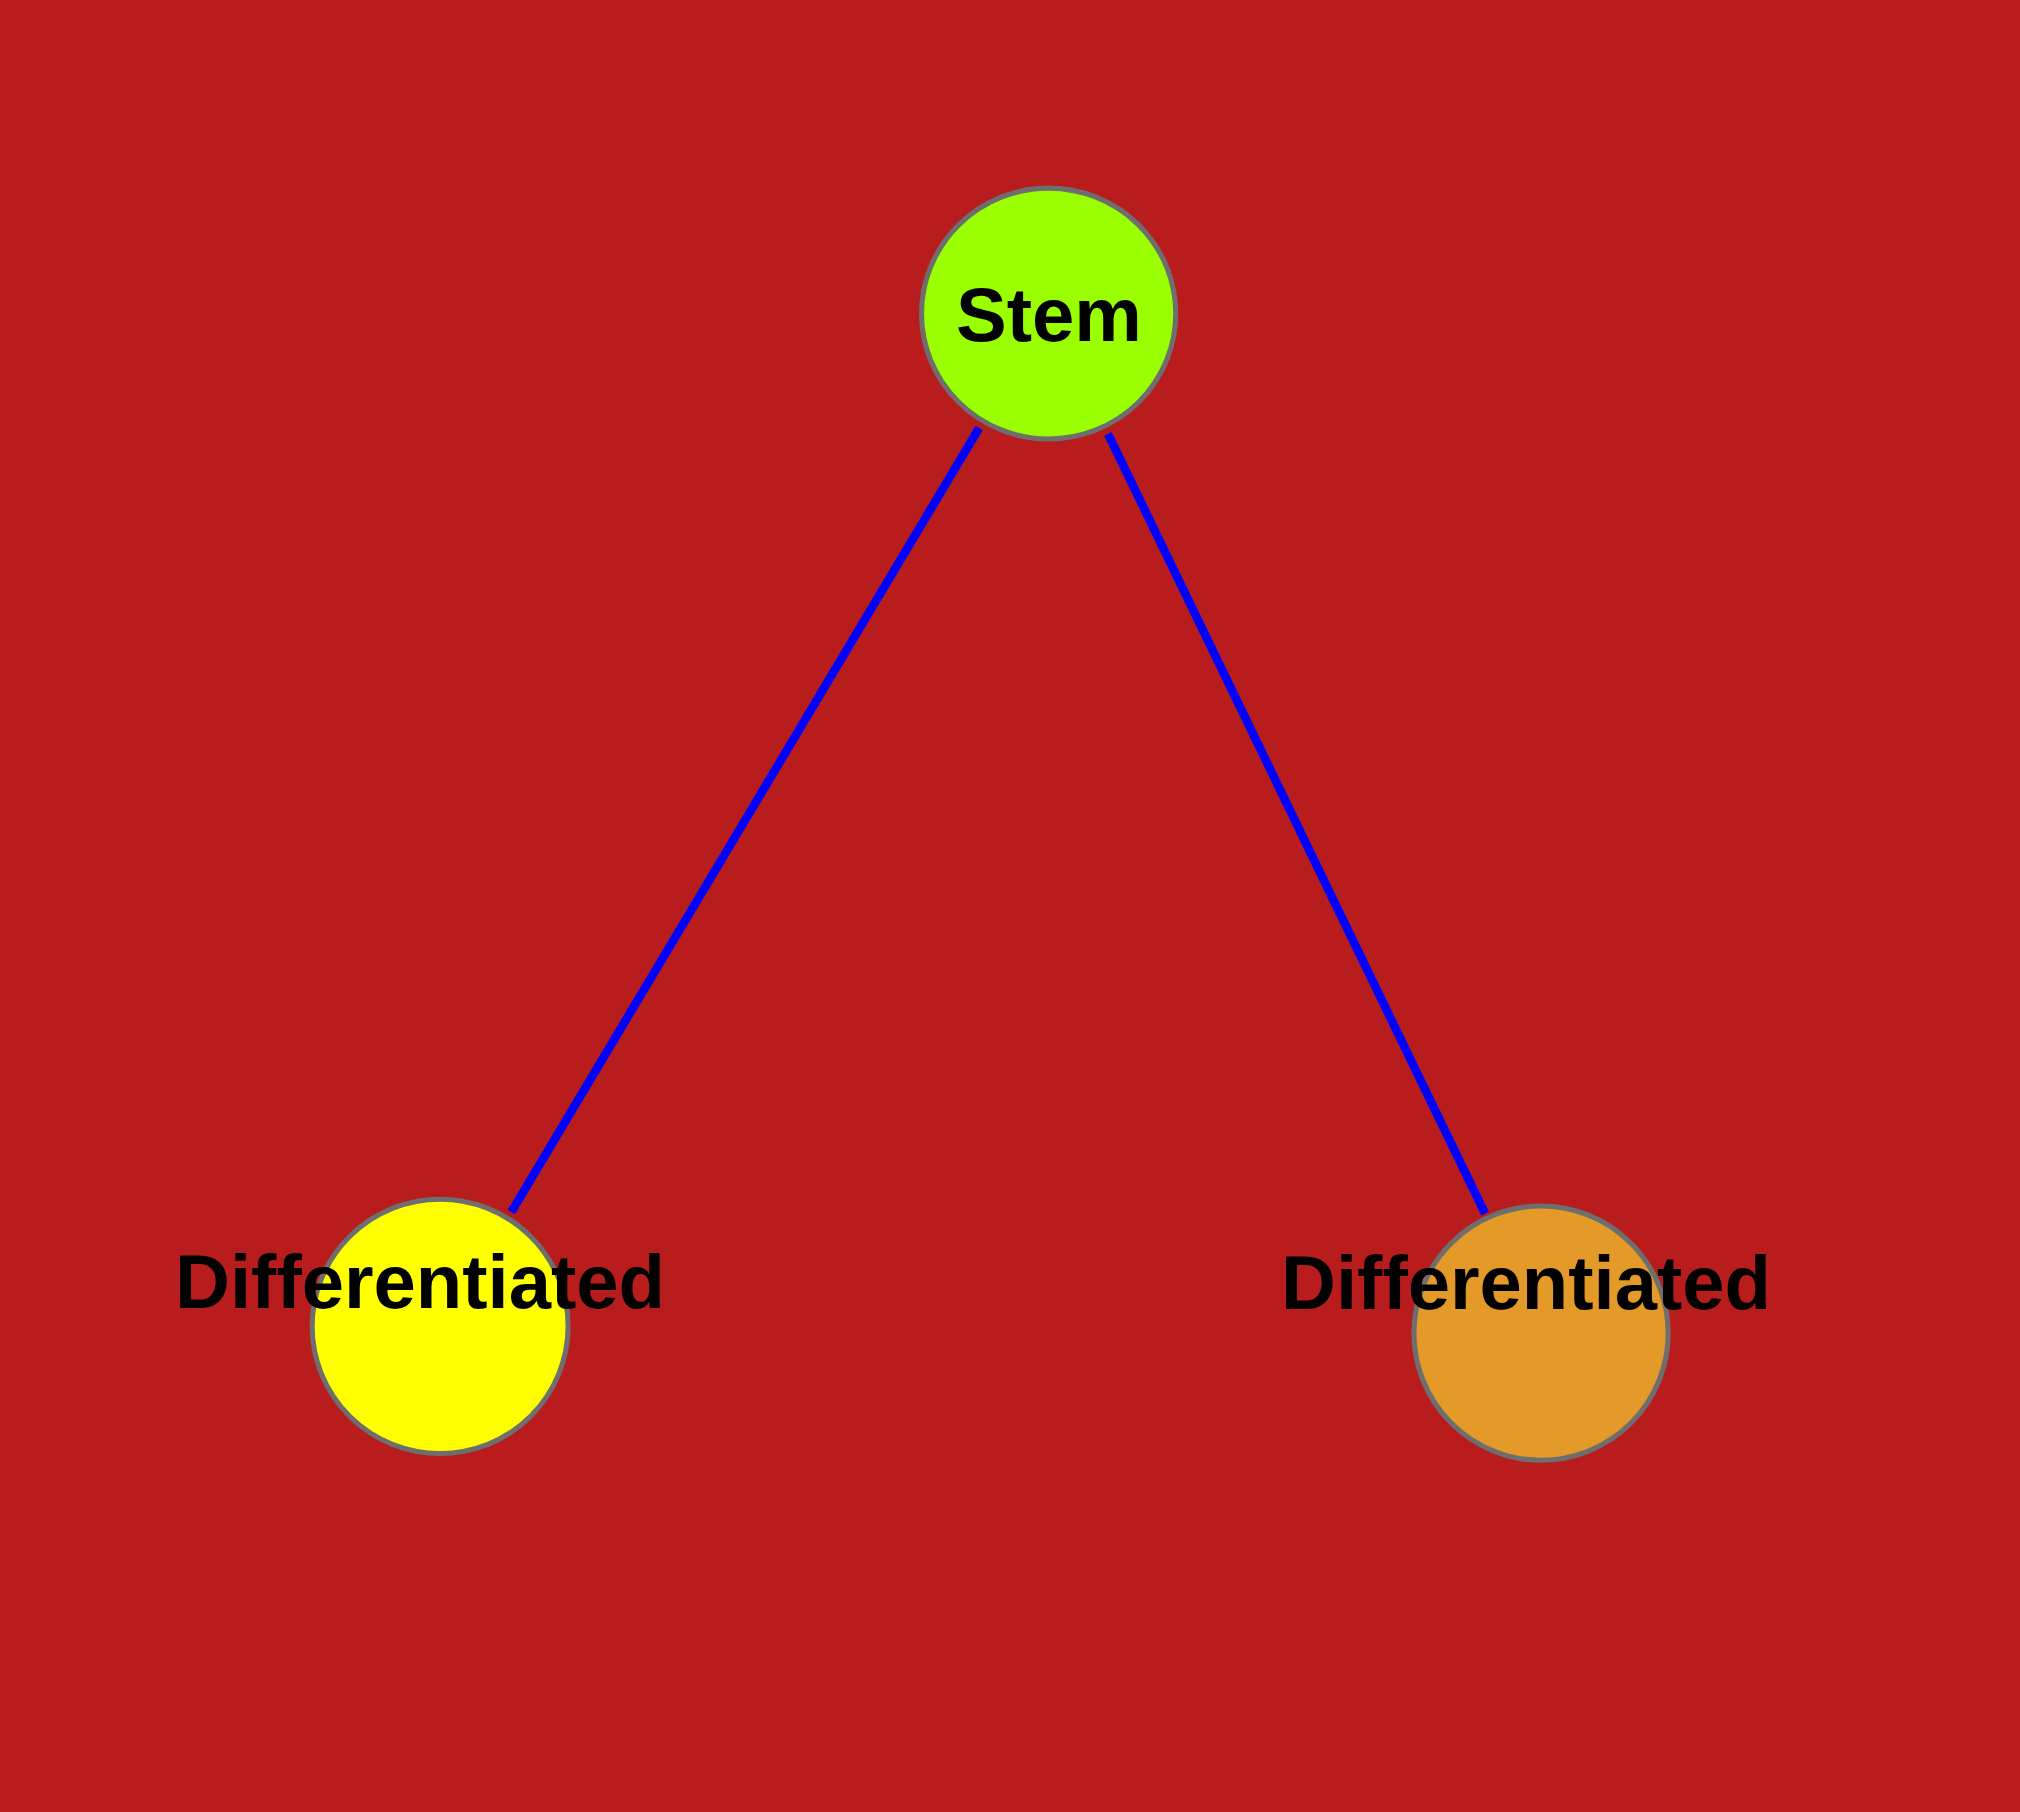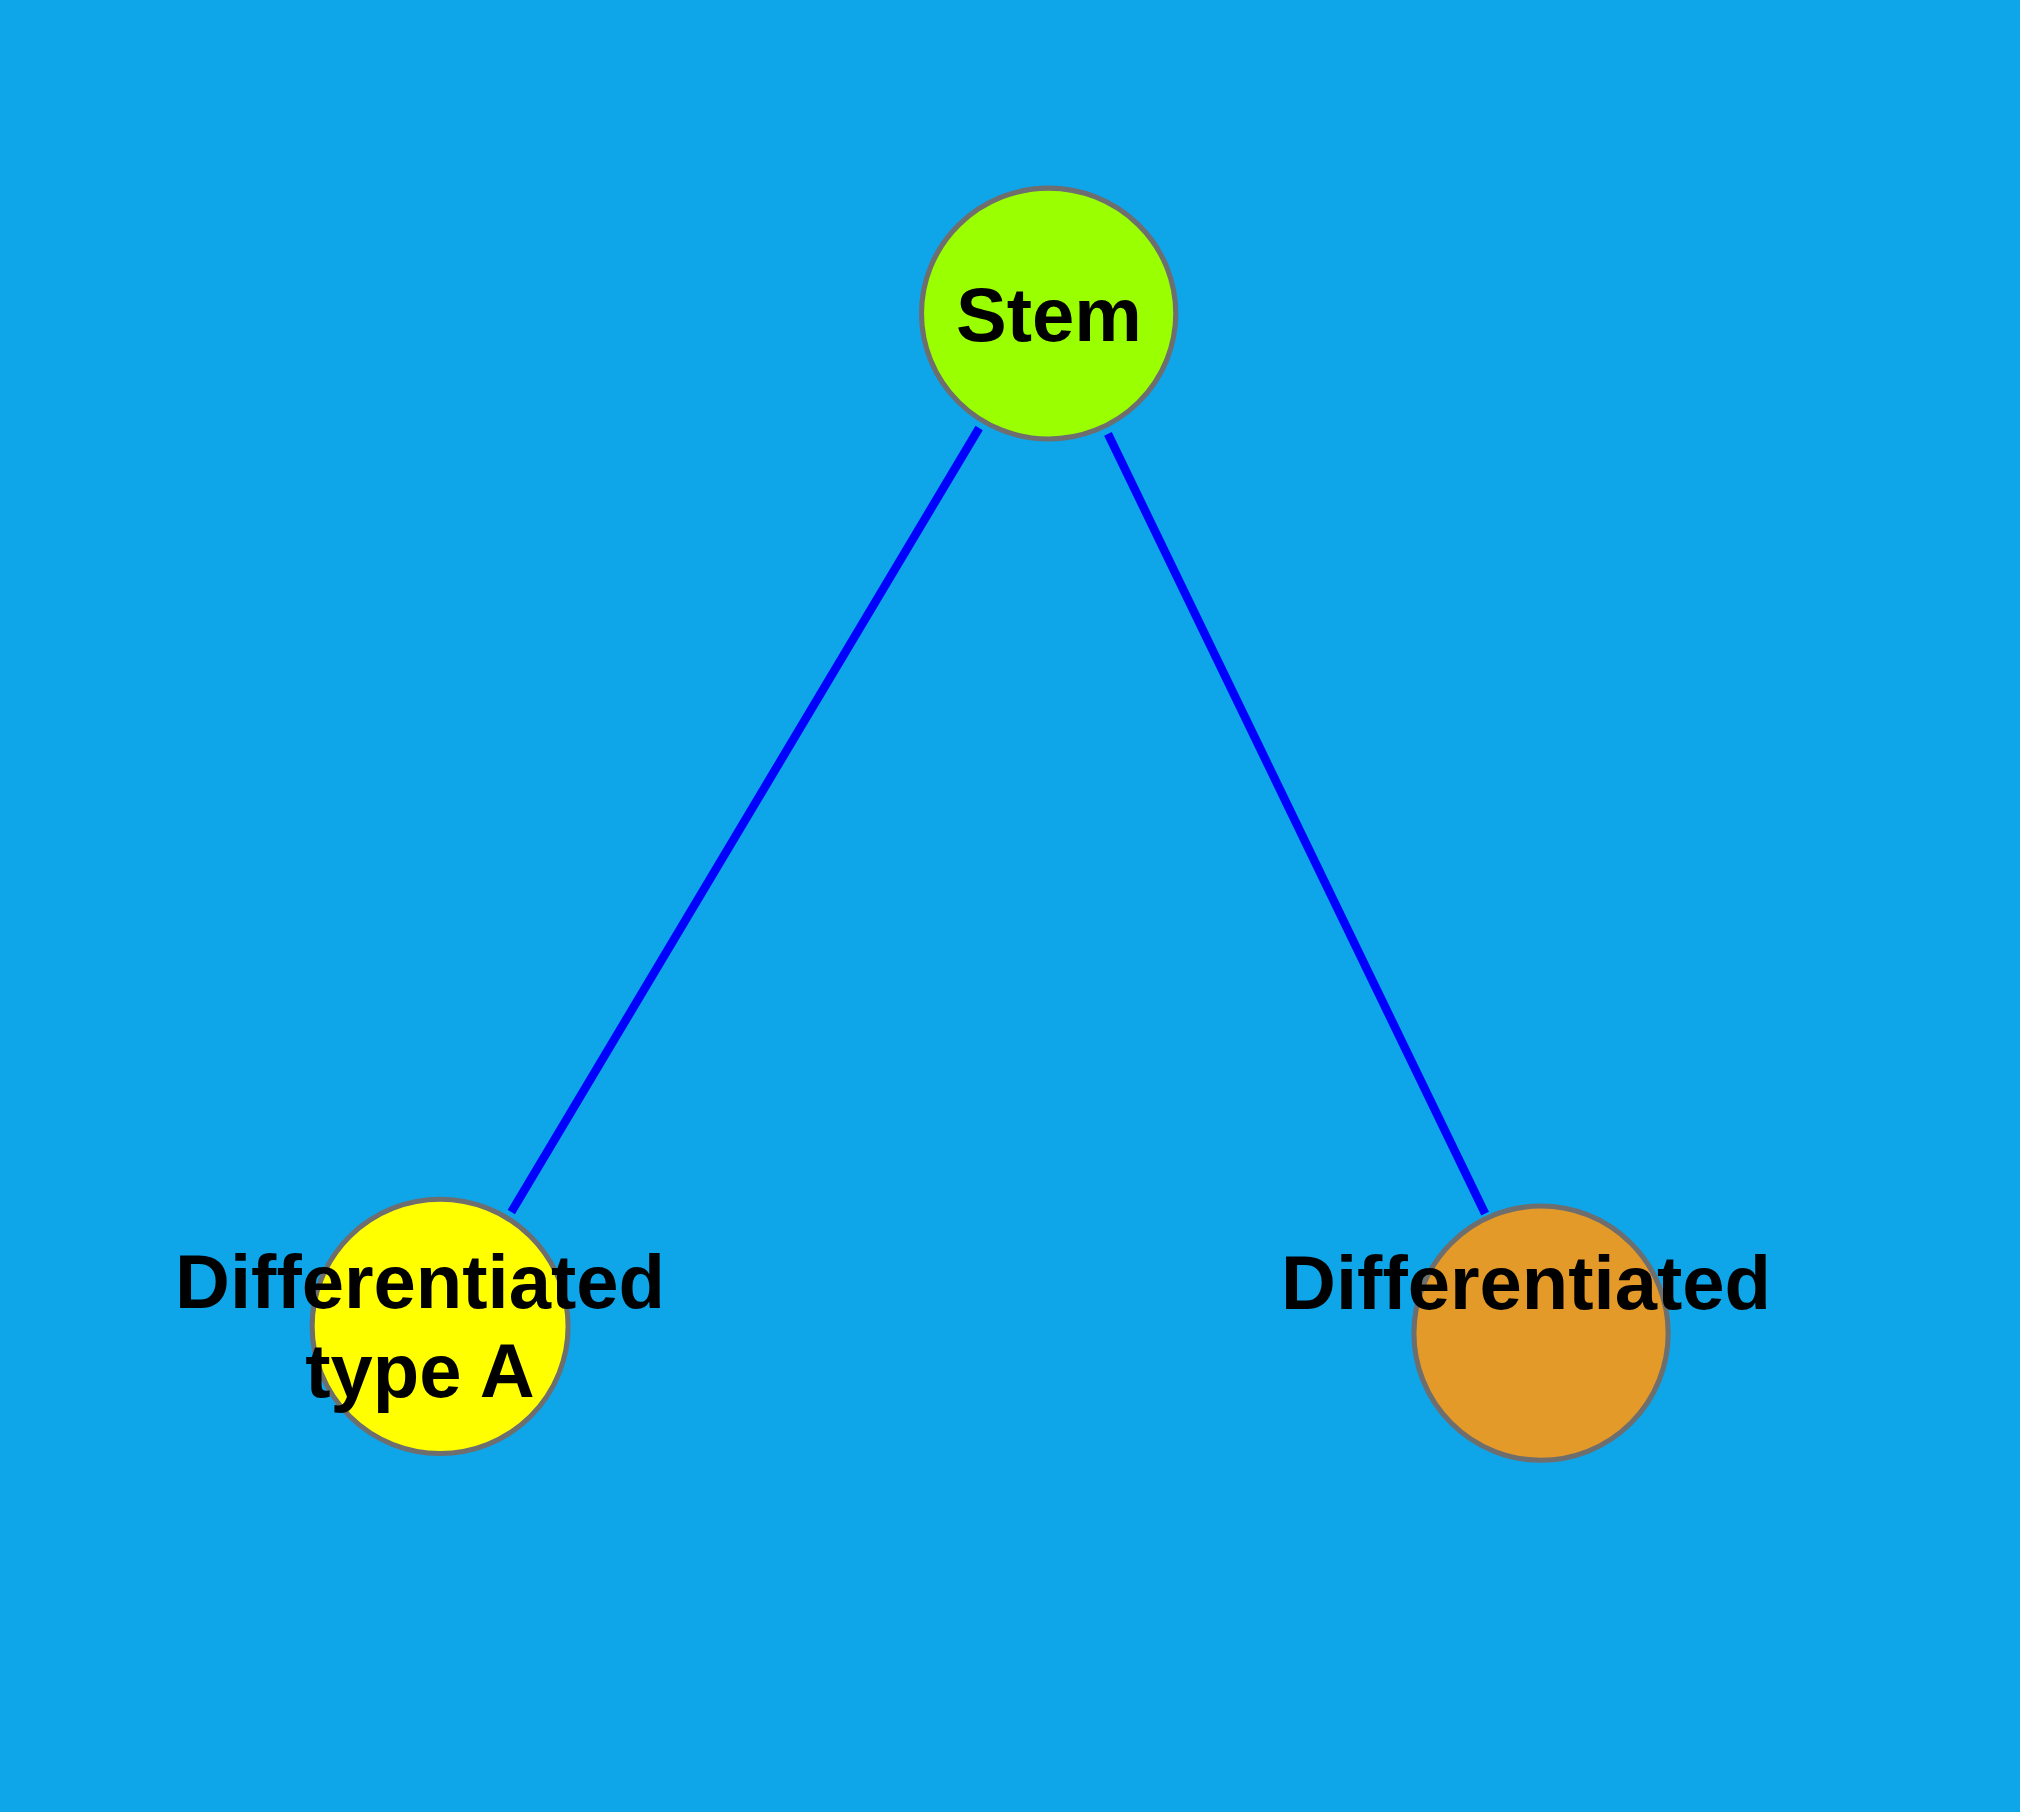--- a/index.html
+++ b/index.html
@@ -33,37 +33,36 @@
     white-space: nowrap;
     font-size: 76px;
     font-weight: bold;
     line-height: 89px;
     color: #000000;
   }
 </style>
 </head>
 <body>
 
-<div id="canvas" style="background:#0ea5e9;">
+<div id="canvas" style="background:#b91c1c;">
 
   <svg id="graph-svg" width="2021" height="1812" viewBox="0 0 2384 2138">
 
     <line class="edge" x1="1155" y1="505" x2="603" y2="1430" stroke="#0000FF"></line>
     <line class="edge" x1="1307" y1="512" x2="1752" y2="1432" stroke="#0000FF"></line>
 
     <ellipse class="node-ellipse" cx="1237" cy="370" rx="150" ry="148" fill="#9AFF00"></ellipse>
     <ellipse class="node-ellipse" cx="519" cy="1565" rx="151" ry="150" fill="#FFFF00"></ellipse>
     <ellipse class="node-ellipse" cx="1818" cy="1573" rx="150" ry="150" fill="#E39A28"></ellipse>
   </svg>
 
   <div class="node-label" style="left:1049px; top:270px;">Stem</div>
 
   <div class="node-label" style="left:420px; top:1237px;">
     <div>Differentiated</div>
-    <div>type A</div>
   </div>
 
   <div class="node-label" style="left:1526px; top:1238px;">
     <div>Differentiated</div>
   </div>
 
 </div>
 
 
 </body></html>

